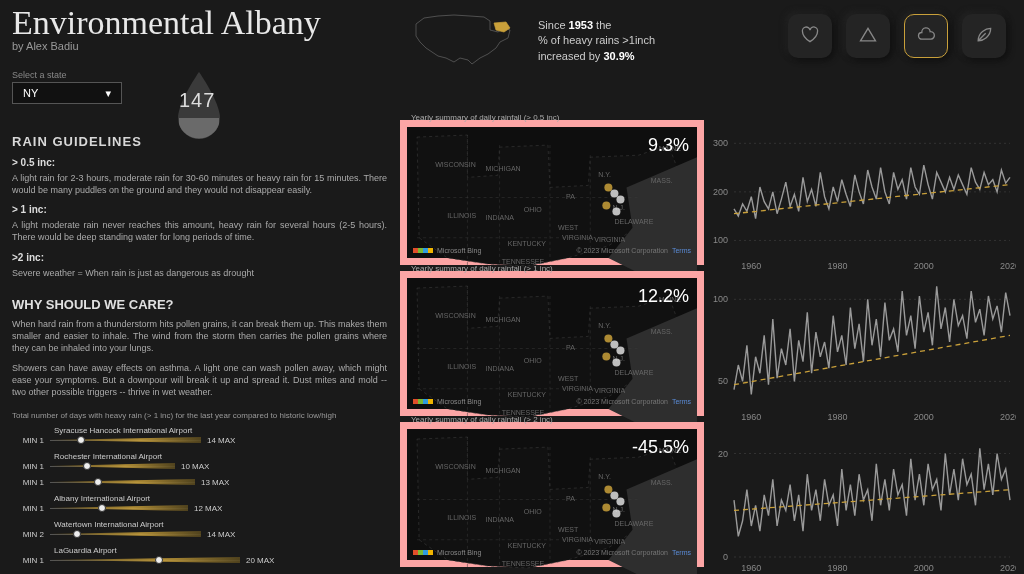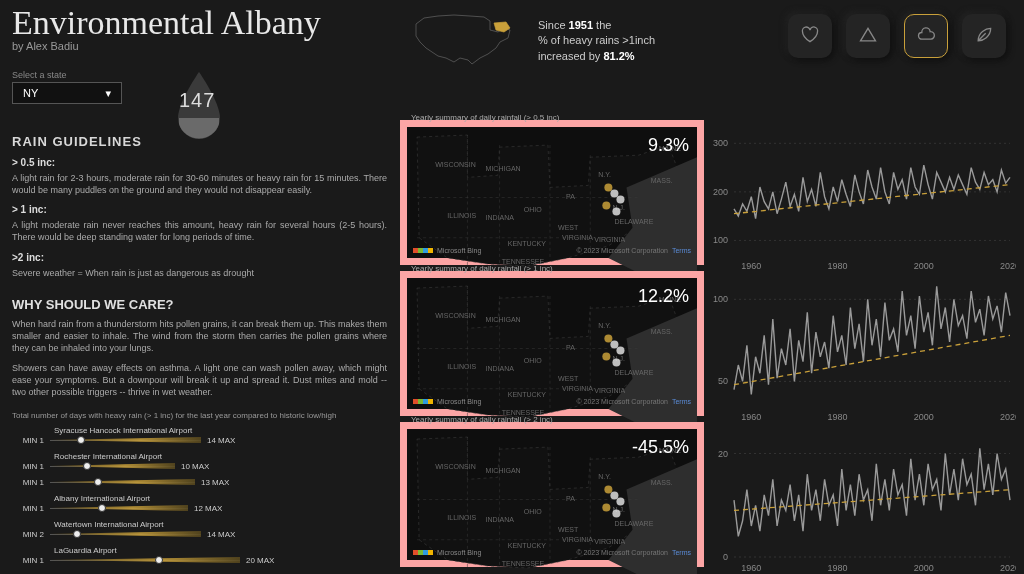--- a/index.html
+++ b/index.html
@@ -95,23 +95,23 @@
 </div>
 
 <div class="mini-us">
   <svg viewBox="0 0 110 60">
     <path d="M6 16 L14 10 L28 8 L44 7 L60 8 L74 9 L80 13 L80 22 L88 24 L94 20 L100 22 L98 30 L90 34 L86 40 L78 46 L70 50 L62 56 L58 52 L50 50 L44 54 L36 50 L28 48 L22 44 L16 40 L10 34 L6 28 Z" fill="none" stroke="#666" stroke-width=".7"></path>
     <path d="M84 15 L96 14 L100 20 L94 24 L86 22 Z" fill="#c9a03a" stroke="#c9a03a" stroke-width=".7"></path>
   </svg>
 </div>
 
 <div class="since-block">
-  <span>Since </span><b>1951</b><span> the</span><br>
+  <span>Since </span><b>1953</b><span> the</span><br>
   <span>% of heavy rains &gt;1inch</span><br>
-  <span>increased by </span><b>81.2%</b>
+  <span>increased by </span><b>30.9%</b>
 </div>
 
 <div class="icon-row" id="icon-row">
     <div class="icon-btn">
       <span><svg viewBox="0 0 24 24">
           <path d="M12 20 C12 20 3 14 3 8 A4.5 4.5 0 0 1 12 6 A4.5 4.5 0 0 1 21 8 C21 14 12 20 12 20 Z"></path>
         </svg></span>
     </div>
     <div class="icon-btn">
       <span><svg viewBox="0 0 24 24">

